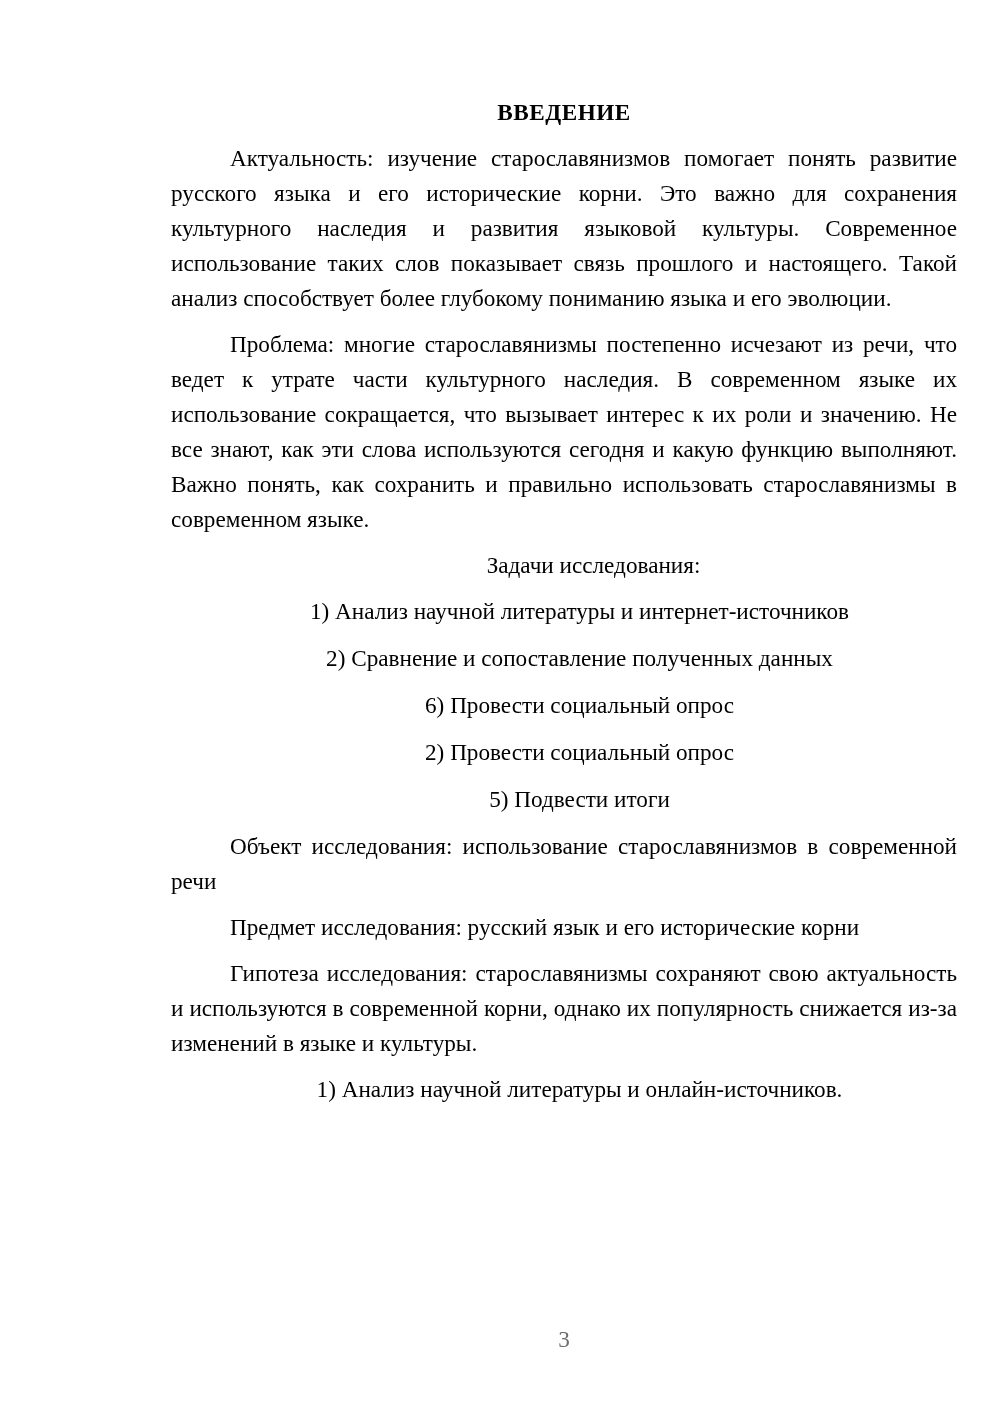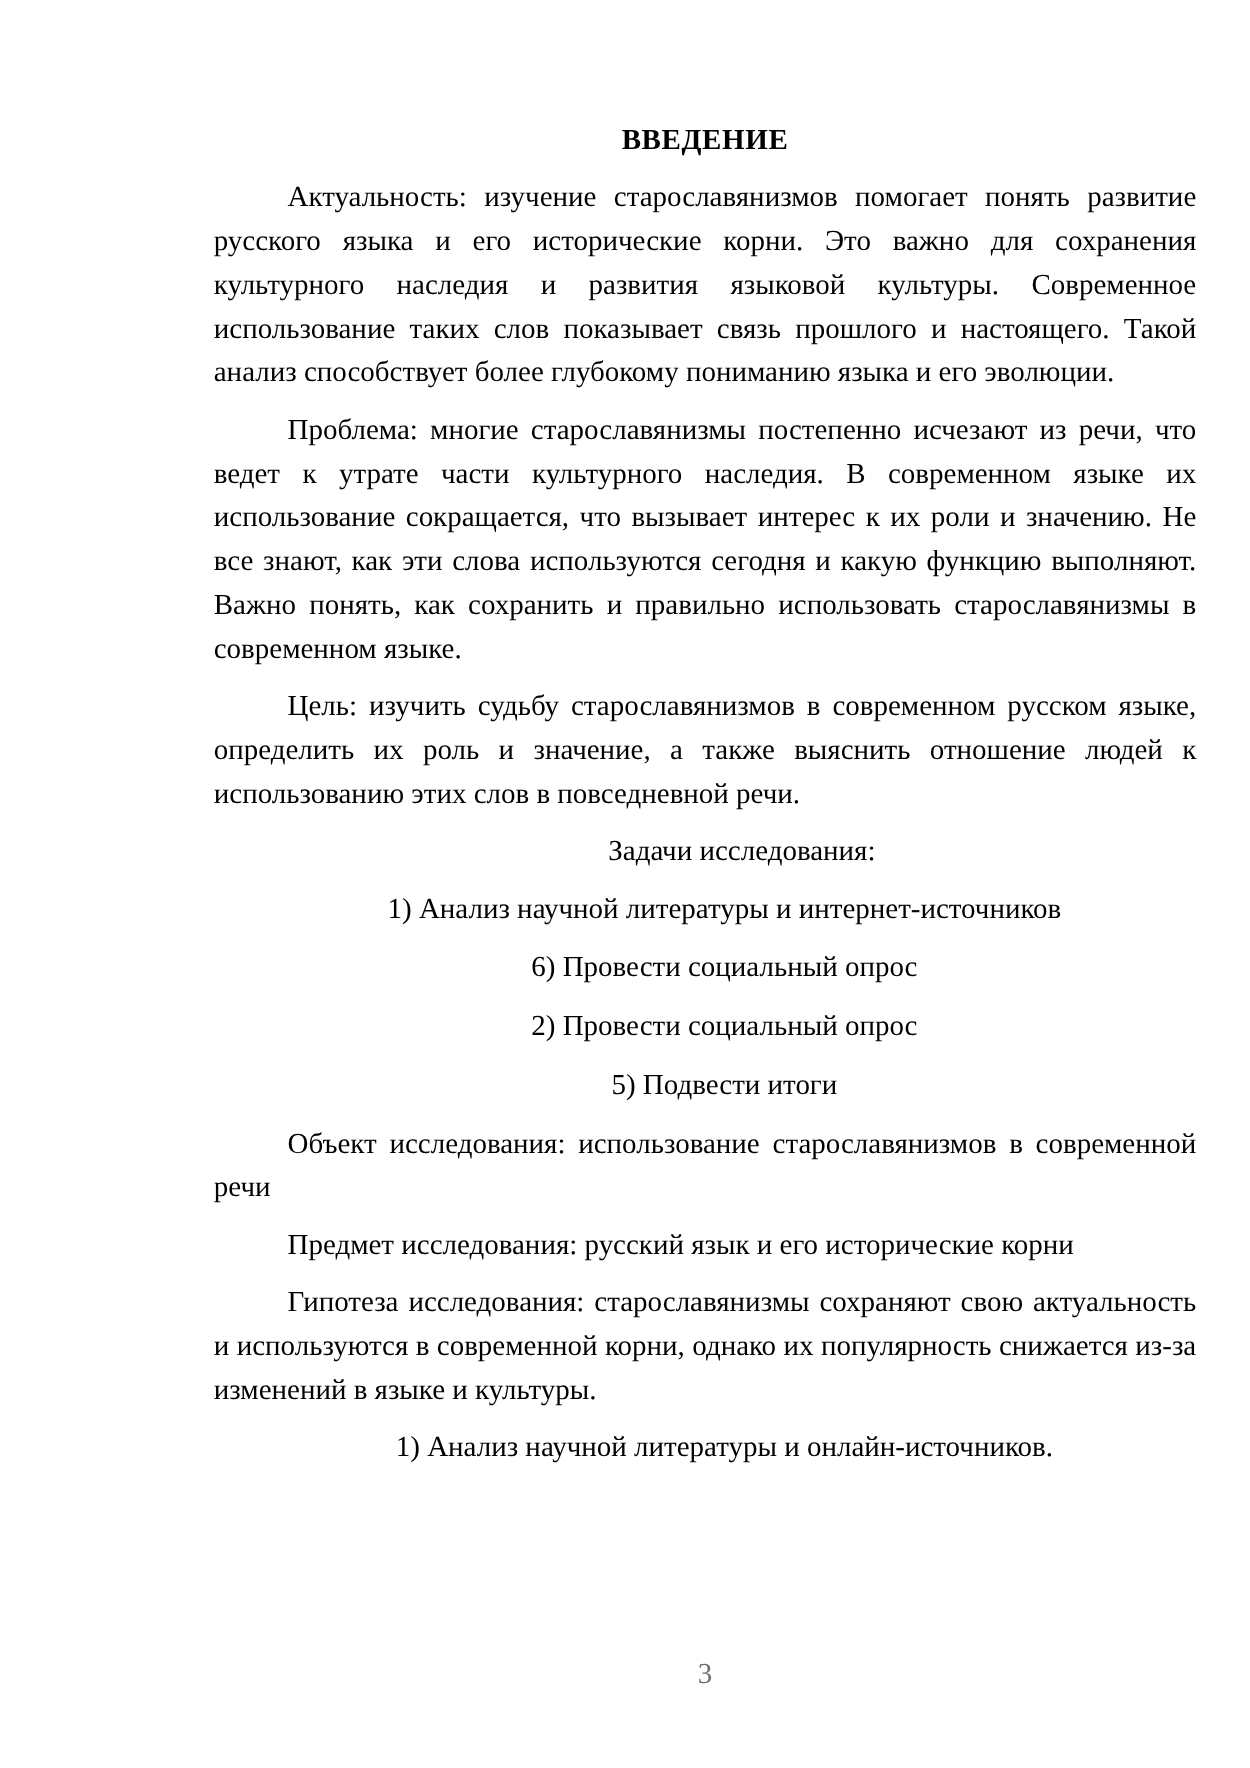--- a/index.html
+++ b/index.html
@@ -63,26 +63,26 @@
 <body>
 
 <div class="page">
 
   <h1 class="doc-title">ВВЕДЕНИЕ</h1>
 
   <p class="par">Актуальность: изучение старославянизмов помогает понять развитие русского языка и его исторические корни. Это важно для сохранения культурного наследия и развития языковой культуры. Современное использование таких слов показывает связь прошлого и настоящего. Такой анализ способствует более глубокому пониманию языка и его эволюции.</p>
 
   <p class="par">Проблема: многие старославянизмы постепенно исчезают из речи, что ведет к утрате части культурного наследия. В современном языке их использование сокращается, что вызывает интерес к их роли и значению. Не все знают, как эти слова используются сегодня и какую функцию выполняют. Важно понять, как сохранить и правильно использовать старославянизмы в современном языке.</p>
 
-  <p class="par">Цель: изучить судьбу старославянизмов в современном русском языке, определить их роль и значение, а также выяснить отношение людей к использованию этих слов в повседневной речи.</p>
 
   <p class="heading-par">Задачи исследования:</p>
 
   <div class="list">
     <p class="list-par">1) Анализ научной литературы и интернет-источников</p>
+    <p class="list-par">2) Сравнение и сопоставление полученных данных</p>
     <p class="list-par">6) Провести социальный опрос</p>
     <p class="list-par">2) Провести социальный опрос</p>
     <p class="list-par">5) Подвести итоги</p>
   </div>
 
   <p class="par">Объект исследования: использование старославянизмов в современной речи</p>
 
   <p class="par">Предмет исследования: русский язык и его исторические корни</p>
 
   <p class="par">Гипотеза исследования: старославянизмы сохраняют свою актуальность и используются в современной корни, однако их популярность снижается из-за изменений в языке и культуры.</p>

